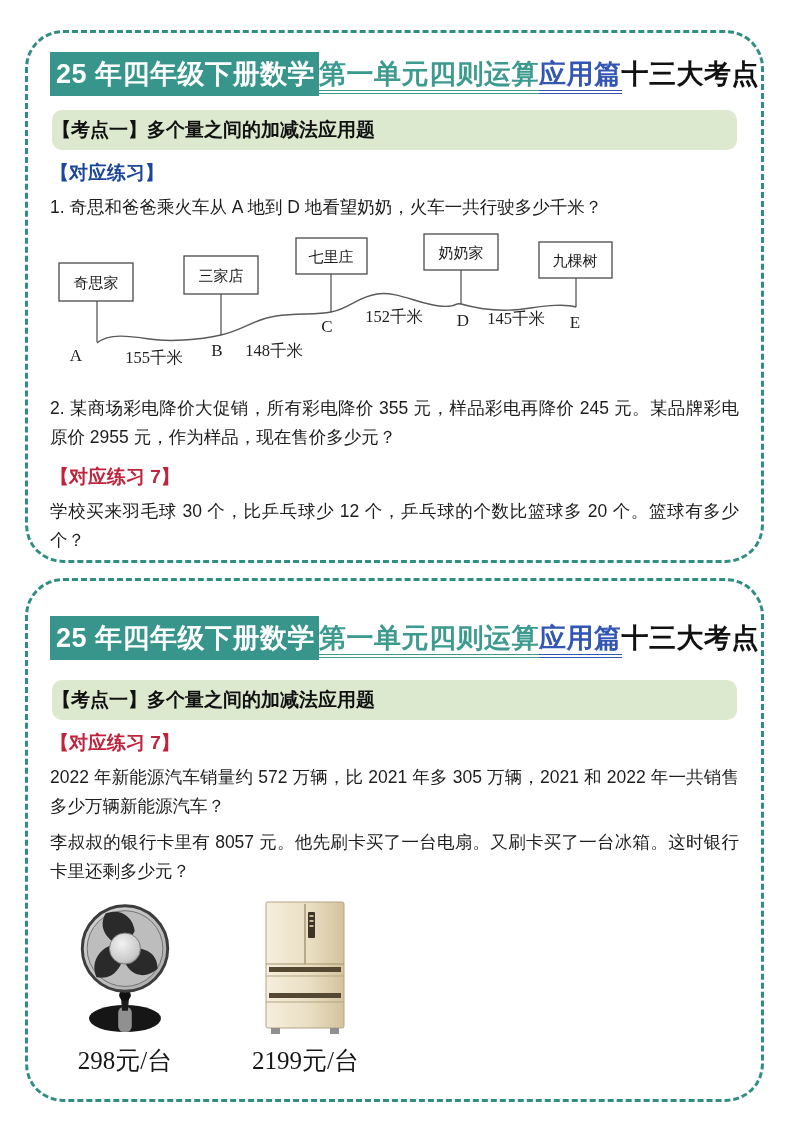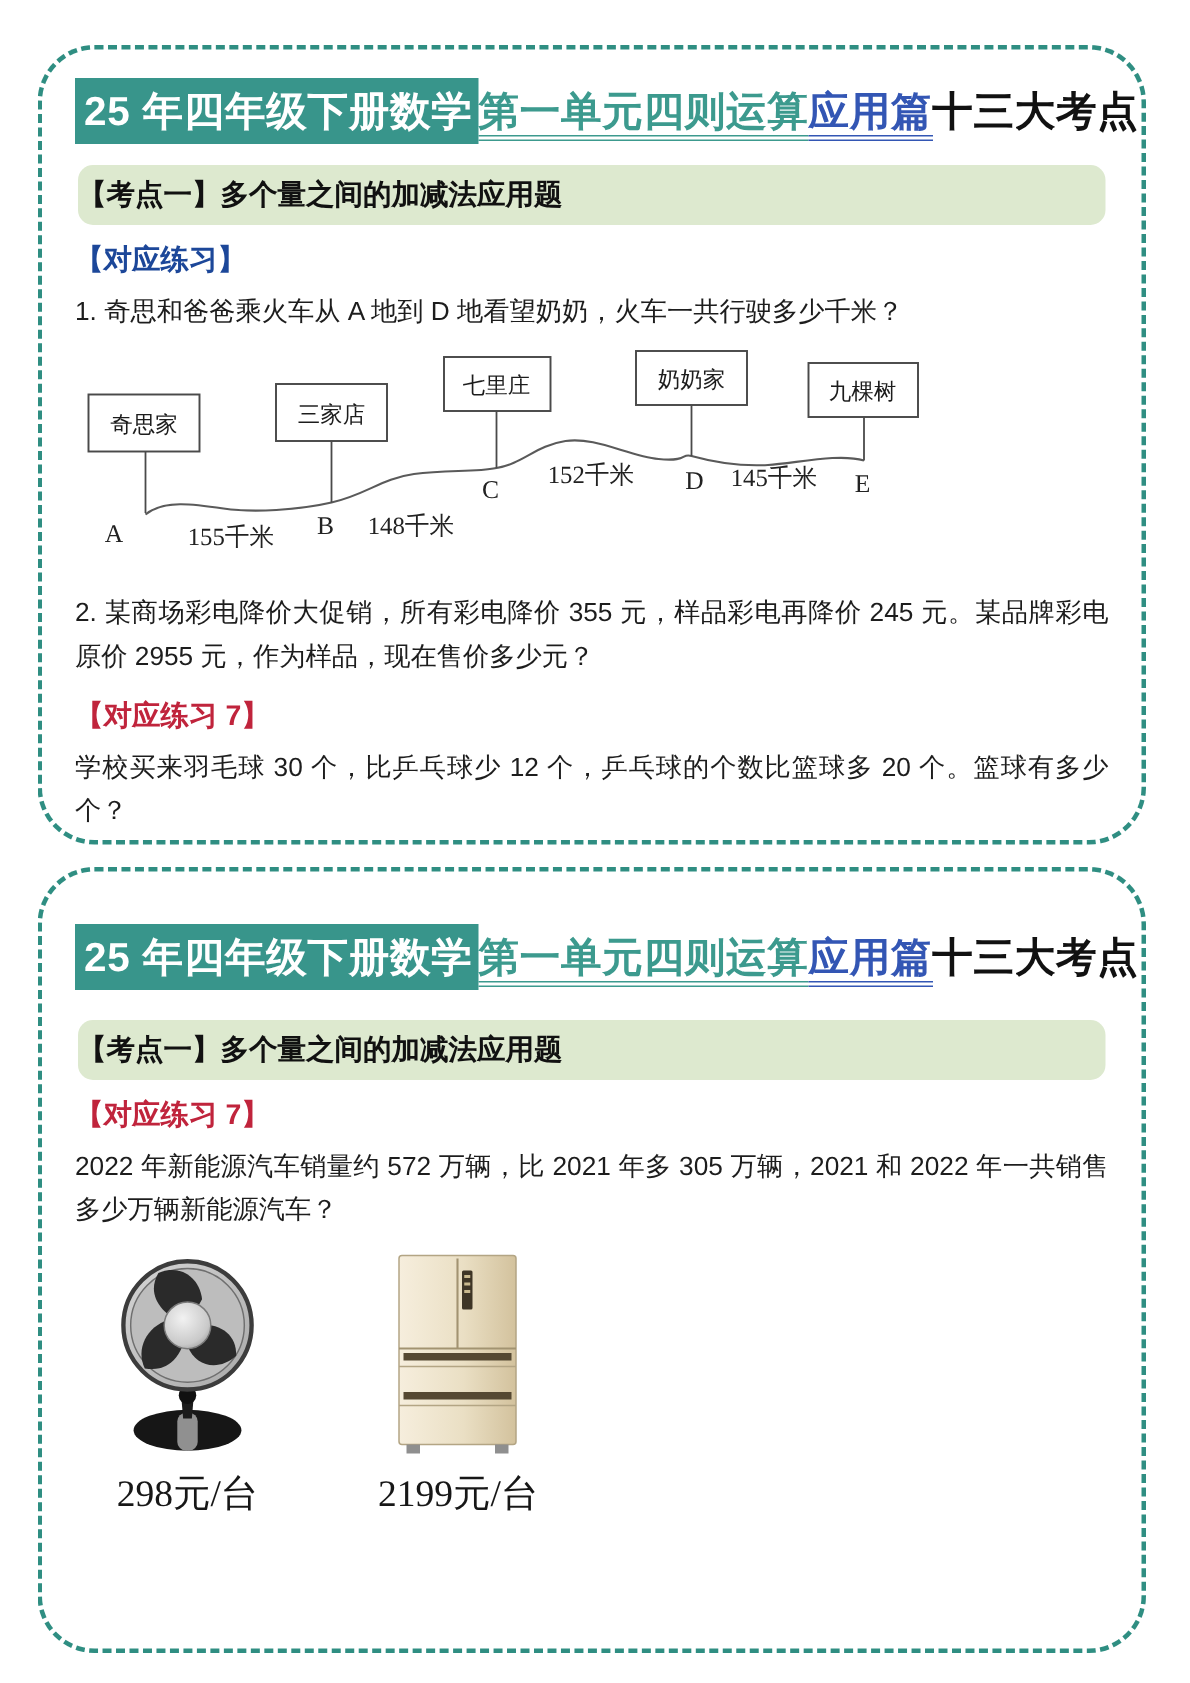--- a/index.html
+++ b/index.html
@@ -112,20 +112,21 @@
 
 <div class="panel" id="panel-2">
 
   <div class="title" style="margin-top:22px"><span class="t-hl">25 年四年级下册数学</span><span class="t-unit">第一单元四则运算</span><span class="t-app">应用篇</span><span class="t-rest">十三大考点</span></div>
 
   <div class="section-bar" style="margin-top:22px">【考点一】多个量之间的加减法应用题</div>
 
   <div class="label red">【对应练习 7】</div>
   <p class="body">2022 年新能源汽车销量约 572 万辆，比 2021 年多 305 万辆，2021 和 2022 年一共销售多少万辆新能源汽车？</p>
 
+  <p class="body">李叔叔的银行卡里有 8057 元。他先刷卡买了一台电扇。又刷卡买了一台冰箱。这时银行卡里还剩多少元？</p>
 
   <div class="appliances">
 
     <figure class="appliance">
       <svg width="98" height="136" viewBox="0 0 100 140">
         <defs>
           <radialGradient id="hubGrad" cx="40%" cy="35%" r="80%">
             <stop offset="0%" stop-color="#f2f2f2"></stop>
               <stop offset="70%" stop-color="#c9c9c9"></stop>
               <stop offset="100%" stop-color="#8f8f8f"></stop>

